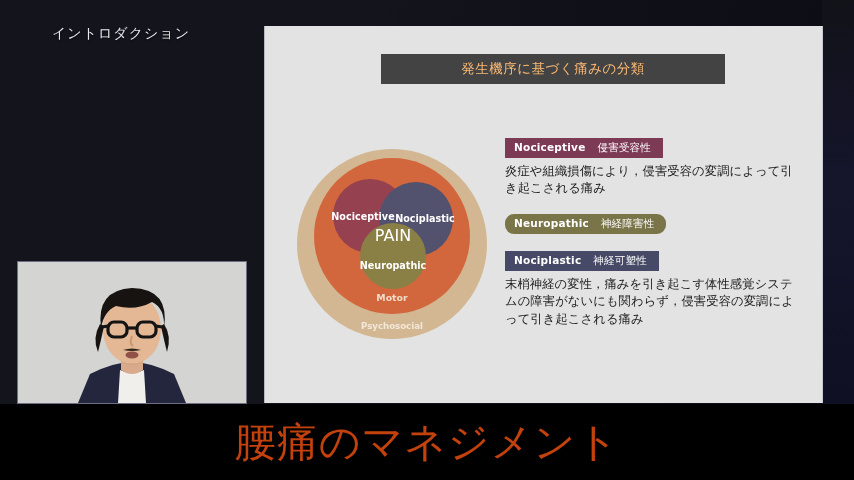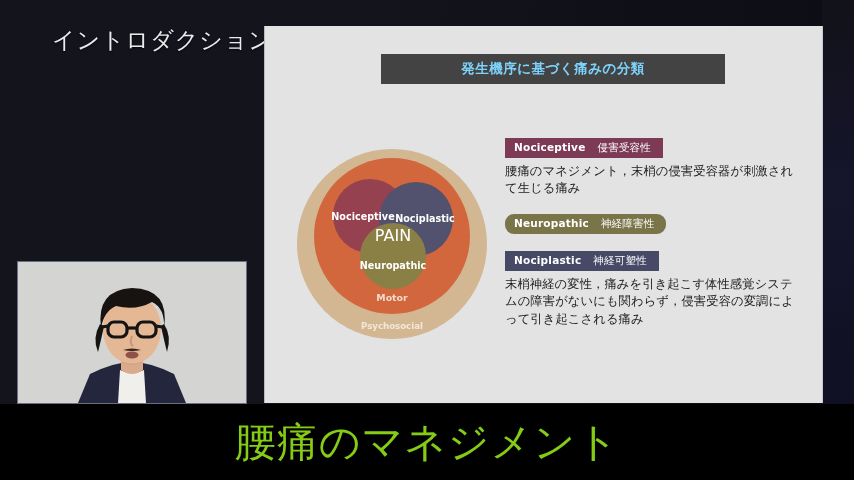--- a/index.html
+++ b/index.html
@@ -37,21 +37,21 @@
     left: 822px; top: 0;
     width: 32px; height: 404px;
     background: linear-gradient(180deg, #121219 0%, #15152c 45%, #101024 100%);
   }
 
   
   .section-title {
     position: absolute;
     left: 52px;
     top: 25px;
-    font-size: 23px;
+    font-size: 14px;
     letter-spacing: 1px;
     color: #e9e9ee;
     font-family: "DejaVu Sans", "Liberation Sans", sans-serif;
     text-shadow: 0 1px 2px rgba(0,0,0,.8);
     white-space: nowrap;
   }
 
   
   .slide {
     position: absolute;
@@ -69,24 +69,24 @@
     left: 116px;
     top: 28px;
     width: 344px;
     height: 30px;
     background: #434343;
     display: flex;
     align-items: center;
     justify-content: center;
   }
   .slide-header-text {
-    color: #7dd3fc;
+    color: #fdba74;
     font-size: 13.5px;
     letter-spacing: 0.5px;
-    font-weight: 700;
+    font-weight: 400;
     white-space: nowrap;
   }
 
   
   .venn-wrap {
     position: absolute;
     left: 32px;
     top: 117px;
     width: 190px;
     height: 202px;
@@ -147,21 +147,21 @@
     left: 0;
     top: 404px;
     width: 854px;
     height: 76px;
     background: #000000;
     display: flex;
     align-items: center;
     justify-content: center;
   }
   .caption-text {
-    color: #84cc16;
+    color: #c2410c;
     font-size: 41px;
     letter-spacing: 1px;
     line-height: 1;
     white-space: nowrap;
     font-family: "DejaVu Sans", "Liberation Sans", sans-serif;
   }
 </style>
 </head>
 <body>
 
@@ -204,21 +204,21 @@
         <text id="venn-lbl-psychosocial" x="95" y="186" text-anchor="middle" font-family="DejaVu Sans, Liberation Sans, sans-serif" font-size="8.6" font-weight="700" fill="#f3e7d8">Psychosocial</text>
       </svg>
     </div>
 
     <div class="cats">
 
       <div class="cat">
         <div class="cat-badge badge-nociceptive" style="background: rgb(125, 58, 84);">
           <span class="en">Nociceptive</span><span class="ja">侵害受容性</span>
         </div>
-        <div class="cat-body">腰痛のマネジメント，末梢の侵害受容器が刺激されて生じる痛み</div>
+        <div class="cat-body">炎症や組織損傷により，侵害受容の変調によって引き起こされる痛み</div>
       </div>
 
       <div class="cat">
         <div class="cat-badge badge-neuropathic" style="background: rgb(122, 116, 73);">
           <span class="en">Neuropathic</span><span class="ja">神経障害性</span>
         </div>
       </div>
 
       <div class="cat">
         <div class="cat-badge badge-nociplastic" style="background: rgb(71, 74, 102);">

